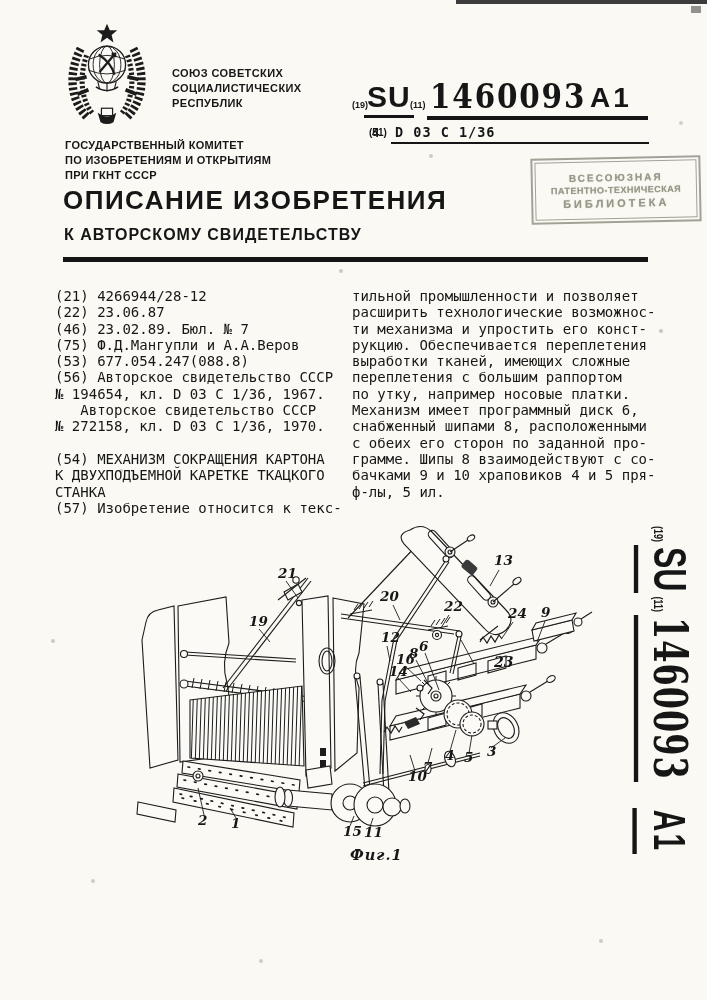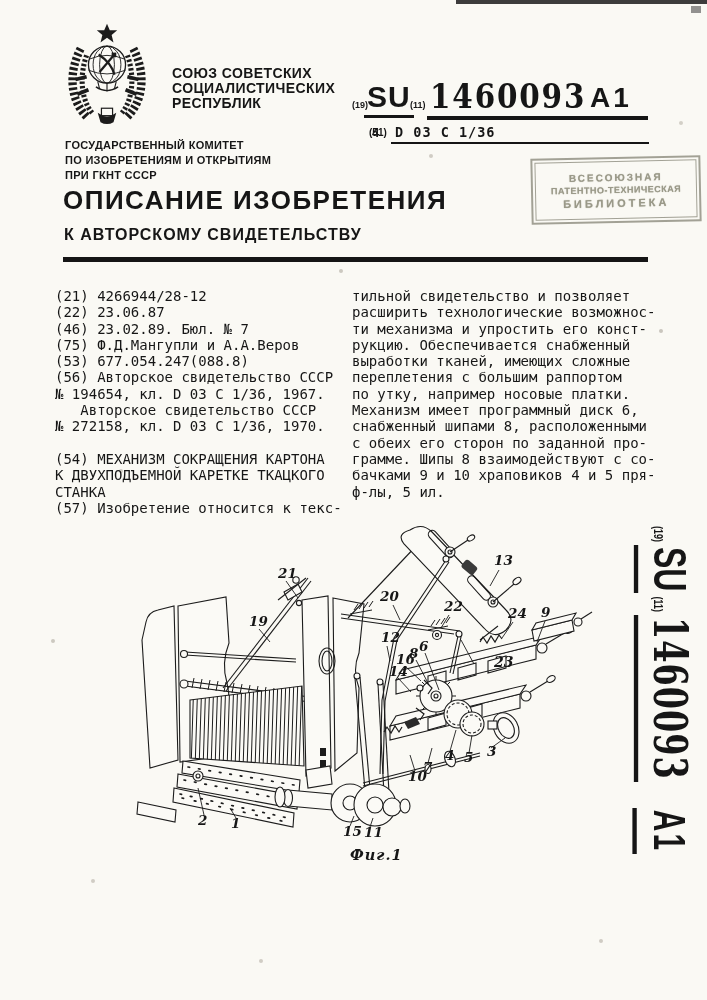--- a/index.html
+++ b/index.html
@@ -3,21 +3,21 @@
 <meta charset="utf-8">
 <style>
   html,body{margin:0;padding:0;}
   body{
     width:707px;height:1000px;position:relative;overflow:hidden;
     background:#faf9f4;color:#161616;
     font-family:"Liberation Sans",sans-serif;
   }
   .abs{position:absolute;}
   
-  .country{font-size:14px;font-weight:bold;line-height:15px;letter-spacing:.4px;}
+  .country{font-size:11px;font-weight:bold;line-height:15px;letter-spacing:.4px;}
   .committee{font-size:11px;font-weight:bold;line-height:15px;letter-spacing:.3px;}
   .doc-title{font-size:26px;font-weight:bold;letter-spacing:1.5px;}
   .doc-subtitle{font-size:16px;font-weight:bold;letter-spacing:1px;}
   .code-small{font-size:9px;font-weight:bold;}
   .pub-su{font-size:30px;font-weight:bold;letter-spacing:1px;border-bottom:3.5px solid #151515;padding:0 3px 1px 3px;}
   .pub-num{font-family:"DejaVu Serif",serif;font-size:32px;font-weight:bold;letter-spacing:2px;transform:scale(.92,1.05);transform-origin:left bottom;}
   .pub-kind{font-size:28px;font-weight:bold;letter-spacing:3px;}
   .rule{background:#151515;}
   .ipc-code{font-size:10px;font-weight:bold;}
   .ipc-ed{font-size:13px;font-weight:bold;}
@@ -126,24 +126,24 @@
   <div class="mono-line">   Авторское свидетельство СССР</div>
   <div class="mono-line">№ 272158, кл. D 03 C 1/36, 1970.</div>
   <div class="mono-line"></div>
   <div class="mono-line">(54) МЕХАНИЗМ СОКРАЩЕНИЯ КАРТОНА</div>
   <div class="mono-line">К ДВУХПОДЪЕМНОЙ КАРЕТКЕ ТКАЦКОГО</div>
   <div class="mono-line">СТАНКА</div>
   <div class="mono-line">(57) Изобретение относится к текс-</div>
 </div>
 
 <div class="abs" style="left:352px;top:288px;width:330px;">
-  <div class="mono-line">тильной свидетельство и позволяет</div>
+  <div class="mono-line">тильной промышленности и позволяет</div>
   <div class="mono-line">расширить технологические возможнос-</div>
   <div class="mono-line">ти механизма и упростить его конст-</div>
-  <div class="mono-line">рукцию. Обеспечивается снабженный</div>
+  <div class="mono-line">рукцию. Обеспечивается переплетения</div>
   <div class="mono-line">выработки тканей, имеющих сложные</div>
   <div class="mono-line">переплетения с большим раппортом</div>
   <div class="mono-line">по утку, например носовые платки.</div>
   <div class="mono-line">Механизм имеет программный диск 6,</div>
   <div class="mono-line">снабженный шипами 8, расположенными</div>
   <div class="mono-line">с обеих его сторон по заданной про-</div>
   <div class="mono-line">грамме. Шипы 8 взаимодействуют с со-</div>
   <div class="mono-line">бачками 9 и 10 храповиков 4 и 5 пря-</div>
   <div class="mono-line">ф-лы, 5 ил.</div>
 </div>

